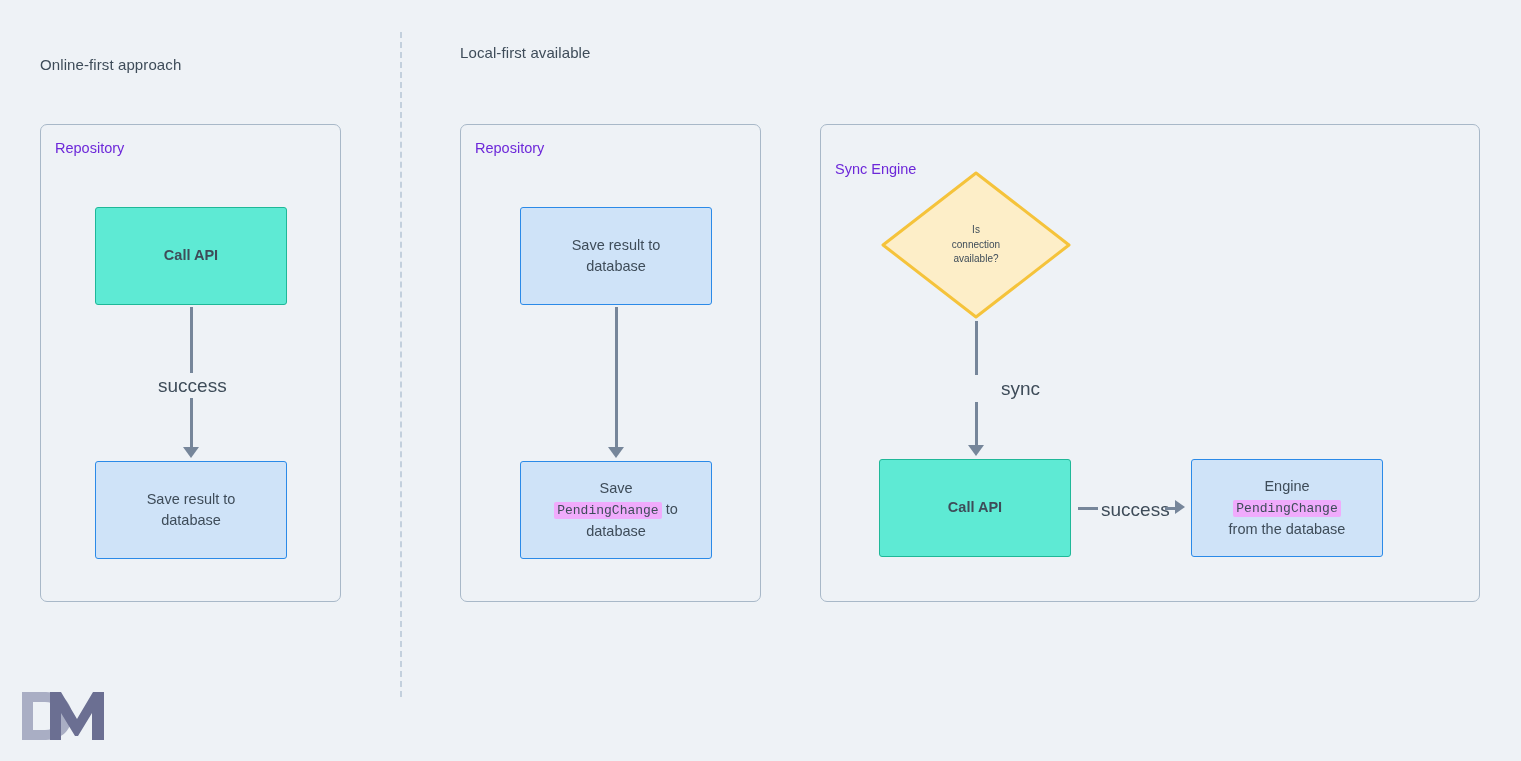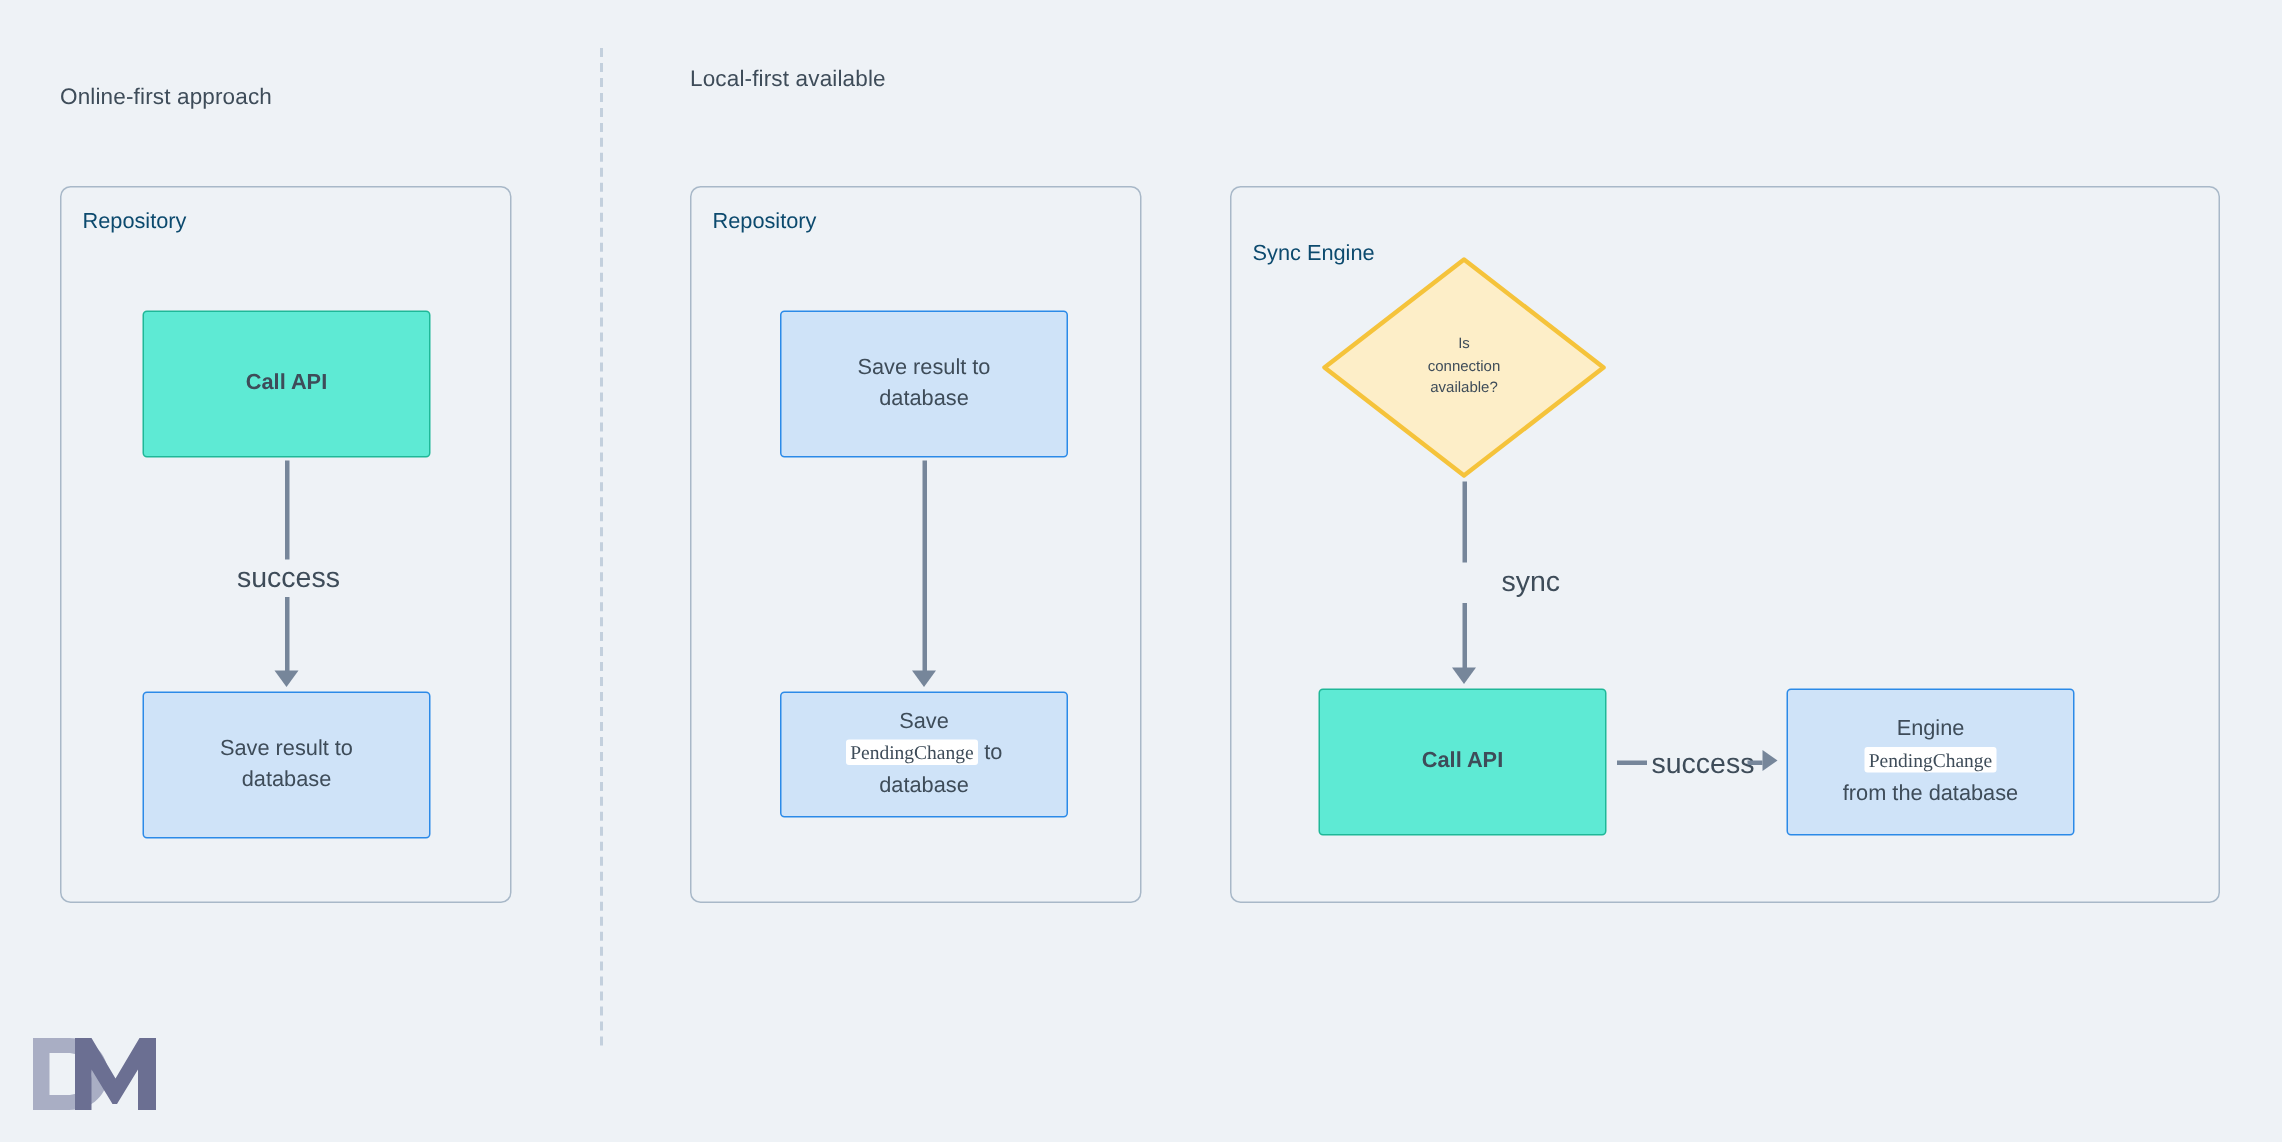--- a/index.html
+++ b/index.html
@@ -33,21 +33,21 @@
   .group{
     position:absolute;
     border:1.6px solid #a8b8c8;
     border-radius:7px;
     background:transparent;
     box-sizing:border-box;
   }
   .group-label{
     position:absolute;
     font-size:14.5px;
-    color:#0c4a6e;
+    color:#6d28d9;
     white-space:nowrap;
   }
 
   
   .node{
     position:absolute;
     box-sizing:border-box;
     display:flex;
     align-items:center;
     justify-content:center;
@@ -71,23 +71,23 @@
   .diamond .dtext{
     position:relative;
     font-size:10px;
     line-height:1.45;
     text-align:center;
     color:#3e4c59;
     white-space:pre-line;
   }
 
   code.chip{
-    font-family:Liberation Serif, serif;
+    font-family:Liberation Mono, monospace;
     font-size:13px;
-    background:#ffffff;
+    background:#f0abfc;
     color:#3e4c59;
     border-radius:2px;
     padding:1px 3px;
   }
 
   
   .vline{
     position:absolute;
     width:3px;
     background:#76869a;
@@ -155,21 +155,21 @@
   <div class="group-label" style="left:475px;top:140px;">Repository</div>
 
   <div class="node blue" style="left:520px;top:207px;width:192px;height:98px;flex-direction:column;">
     <span>Save result to</span>
     <span>database</span>
   </div>
 
   <div class="vline" style="left:614.5px;top:307px;height:142px;"></div>
   <div class="arrow-down" style="left:607.5px;top:447px;"></div>
 
-  <div class="node blue" style="left:520px;top:461px;width:192px;height:84px;flex-direction:column;">
+  <div class="node blue" style="left:520px;top:461px;width:192px;height:98px;flex-direction:column;">
     <span>Save</span>
     <span>
       <code class="chip">PendingChange</code><span> to</span>
     </span>
     <span>database</span>
   </div>
 
   <div class="group" style="left:820px;top:124px;width:660px;height:478px;"></div>
   <div class="group-label" style="left:835px;top:140px;margin-top:21px;">Sync Engine</div>
 

